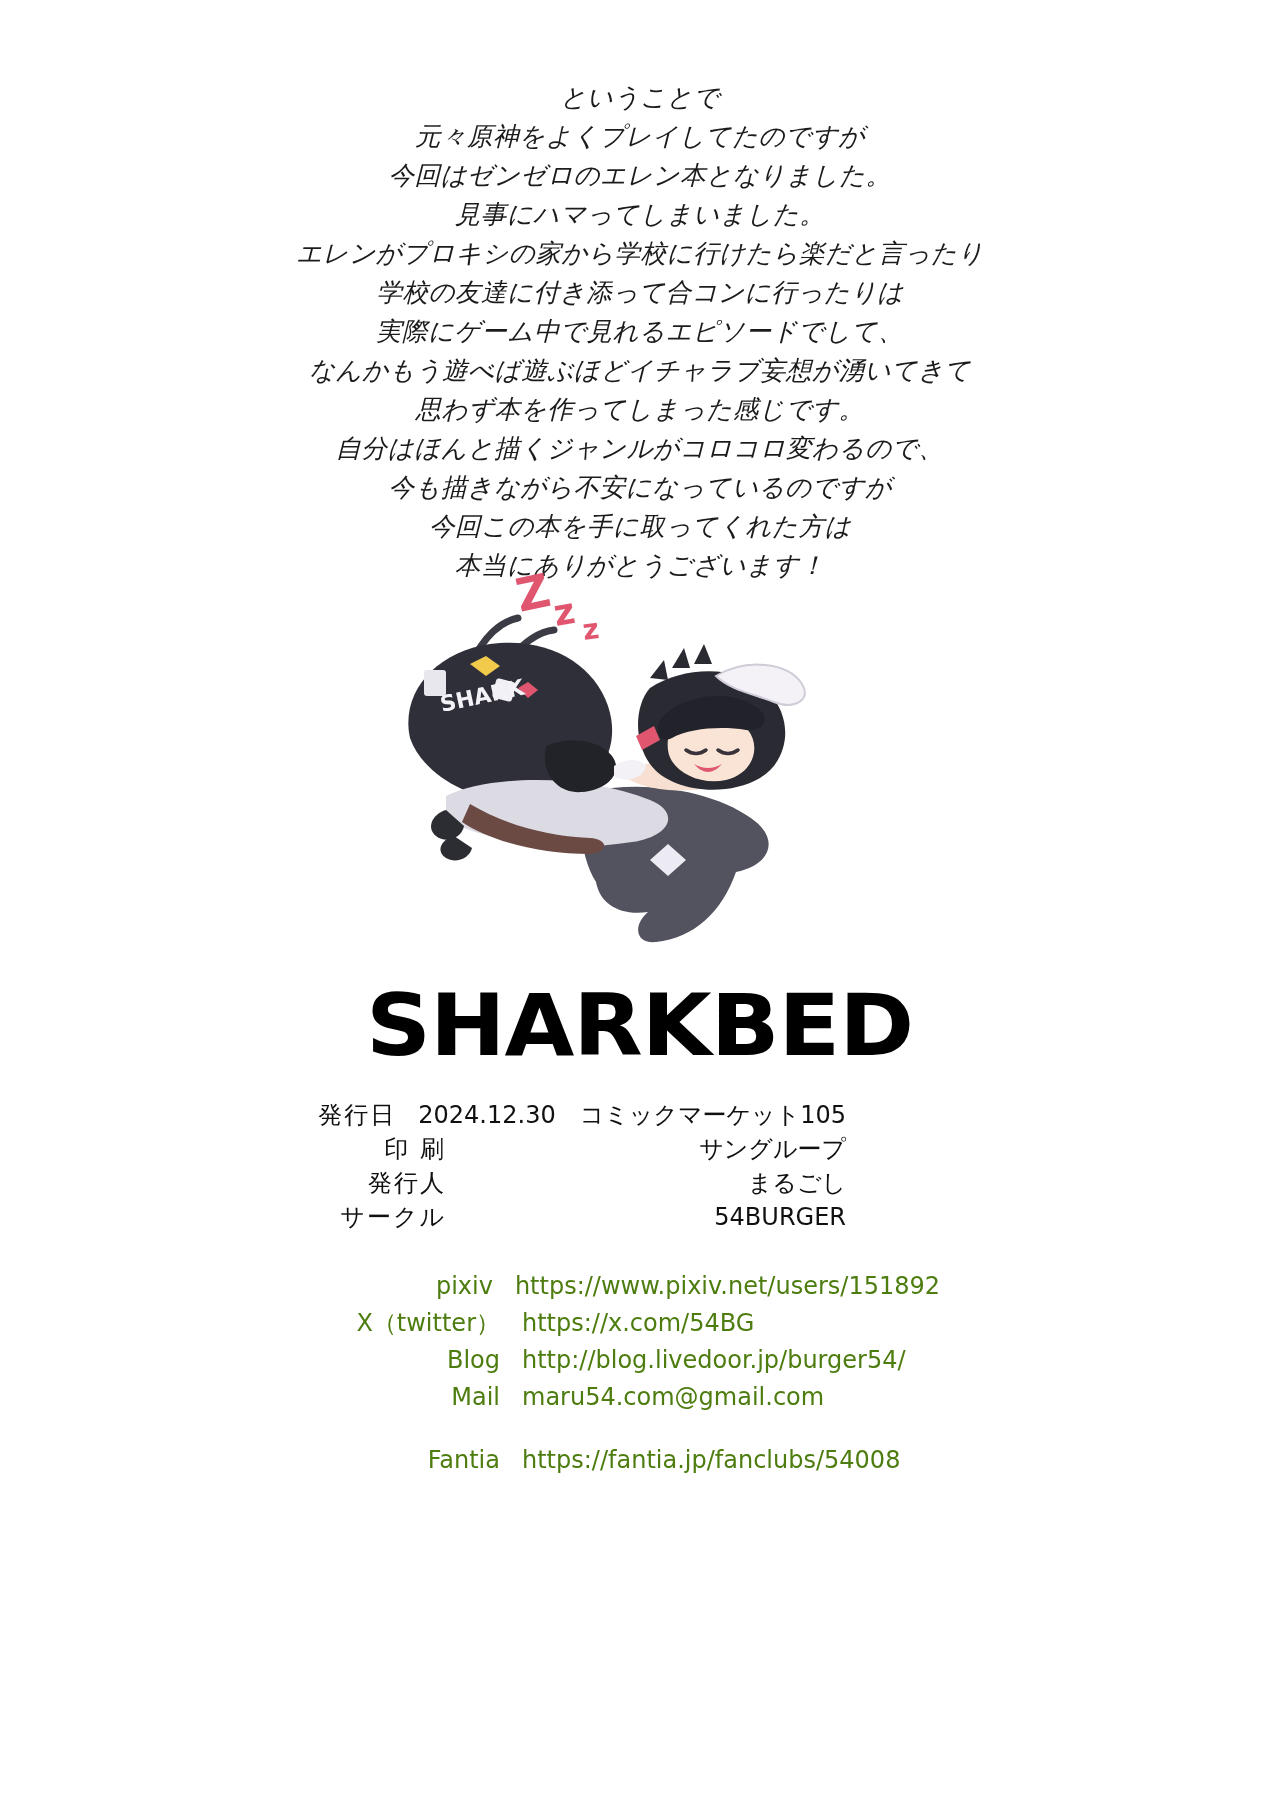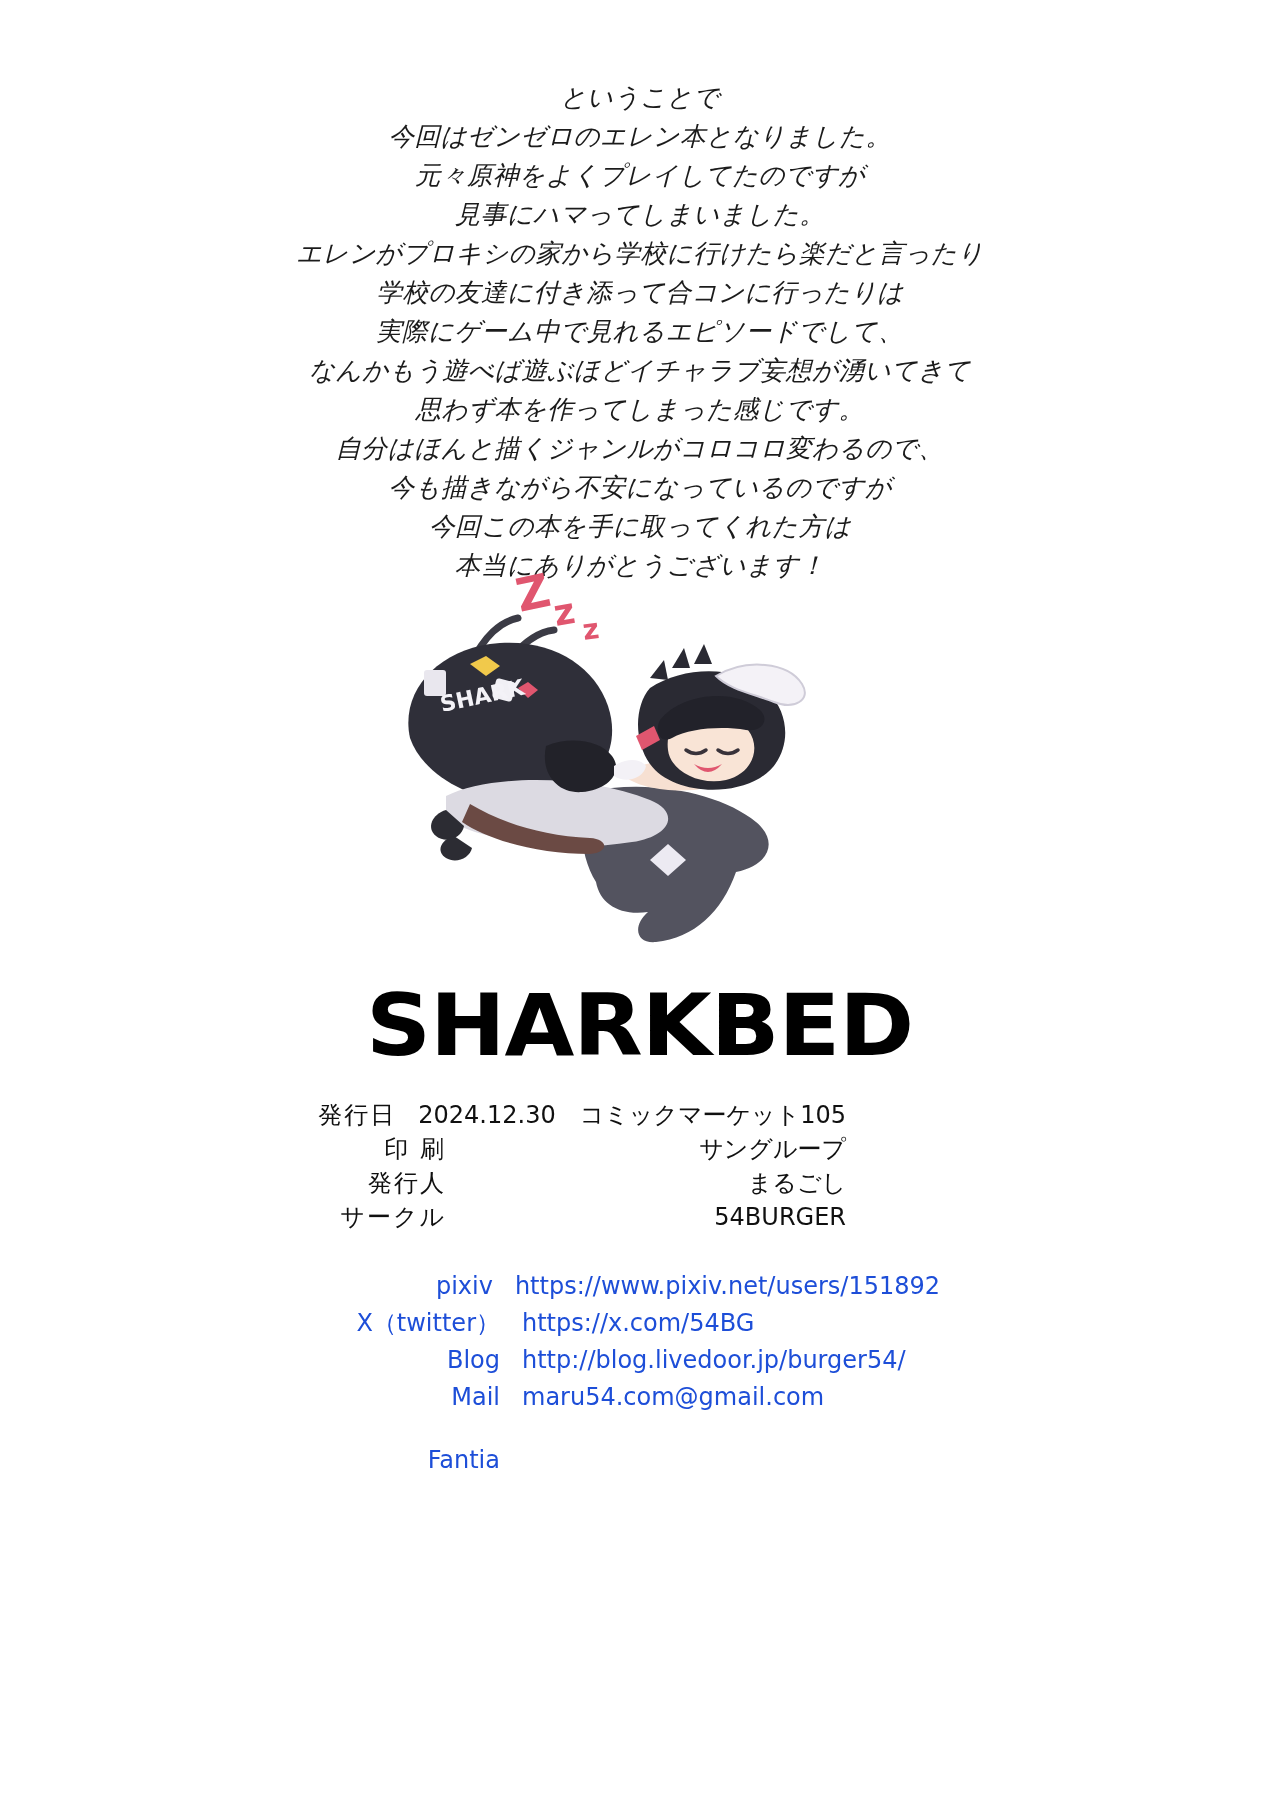--- a/index.html
+++ b/index.html
@@ -105,21 +105,21 @@
     flex-direction: column;
     align-items: center;
   }
   .links-group { margin-bottom: 26px; }
   .link-row {
     display: flex;
     width: 600px;
     font-family: "DejaVu Sans", sans-serif;
     font-size: 24px;
     line-height: 37px;
-    color: #1d4ed8;
+    color: #4d7c0f;
   }
   .link-row .label {
     width: 160px;
     text-align: right;
     padding-right: 22px;
     white-space: pre;
   }
   .link-row .value {
     flex: 1;
     text-align: left;
@@ -129,22 +129,22 @@
     font-family: "DejaVu Sans", sans-serif;
     font-weight: 700;
     fill: #e0566f;
   }
 </style>
 </head>
 <body>
 
 <div class="afterword">
   <div class="afterword-line">ということで</div>
+  <div class="afterword-line">元々原神をよくプレイしてたのですが</div>
   <div class="afterword-line">今回はゼンゼロのエレン本となりました。</div>
-  <div class="afterword-line">元々原神をよくプレイしてたのですが</div>
   <div class="afterword-line">見事にハマってしまいました。</div>
   <div class="afterword-line">エレンがプロキシの家から学校に行けたら楽だと言ったり</div>
   <div class="afterword-line">学校の友達に付き添って合コンに行ったりは</div>
   <div class="afterword-line">実際にゲーム中で見れるエピソードでして、</div>
   <div class="afterword-line">なんかもう遊べば遊ぶほどイチャラブ妄想が湧いてきて</div>
   <div class="afterword-line">思わず本を作ってしまった感じです。</div>
   <div class="afterword-line">自分はほんと描くジャンルがコロコロ変わるので、</div>
   <div class="afterword-line">今も描きながら不安になっているのですが</div>
   <div class="afterword-line">今回この本を手に取ってくれた方は</div>
   <div class="afterword-line">本当にありがとうございます！</div>
@@ -257,15 +257,16 @@
       <span class="value">http://blog.livedoor.jp/burger54/</span>
     </div>
     <div class="link-row">
       <span class="label">Mail</span>
       <span class="value">maru54.com@gmail.com</span>
     </div>
   </div>
   <div class="links-group">
     <div class="link-row">
       <span class="label">Fantia</span>
+      <span class="value">https://fantia.jp/fanclubs/54008</span>
     </div>
   </div>
 </div>
 
 </body></html>

